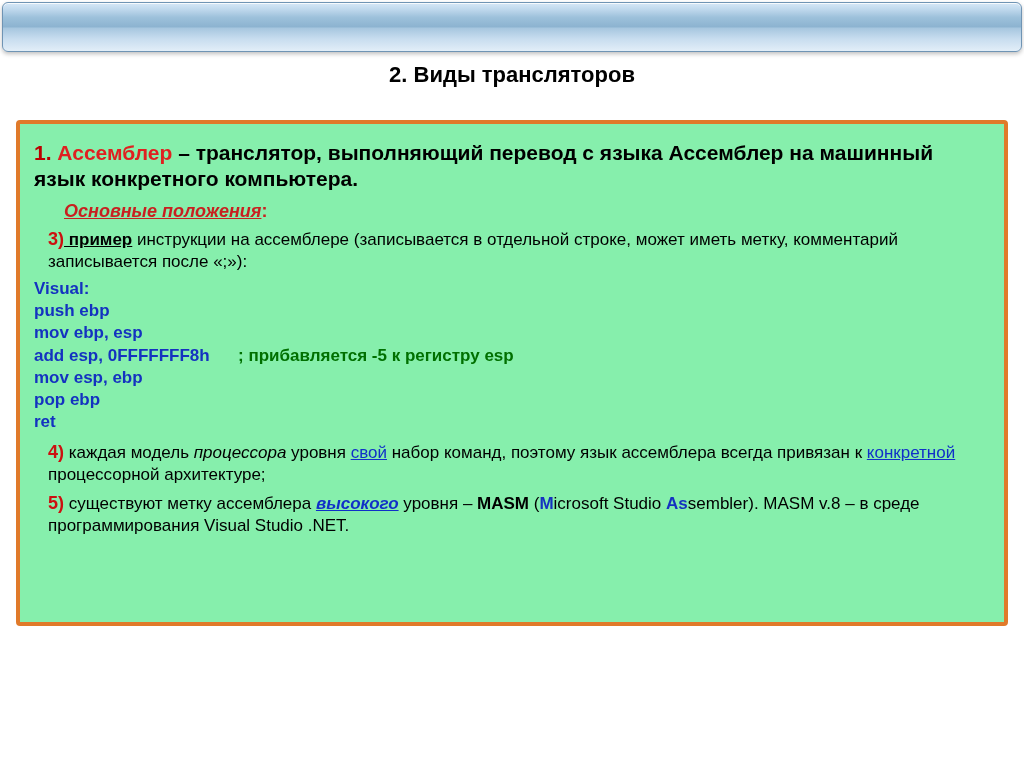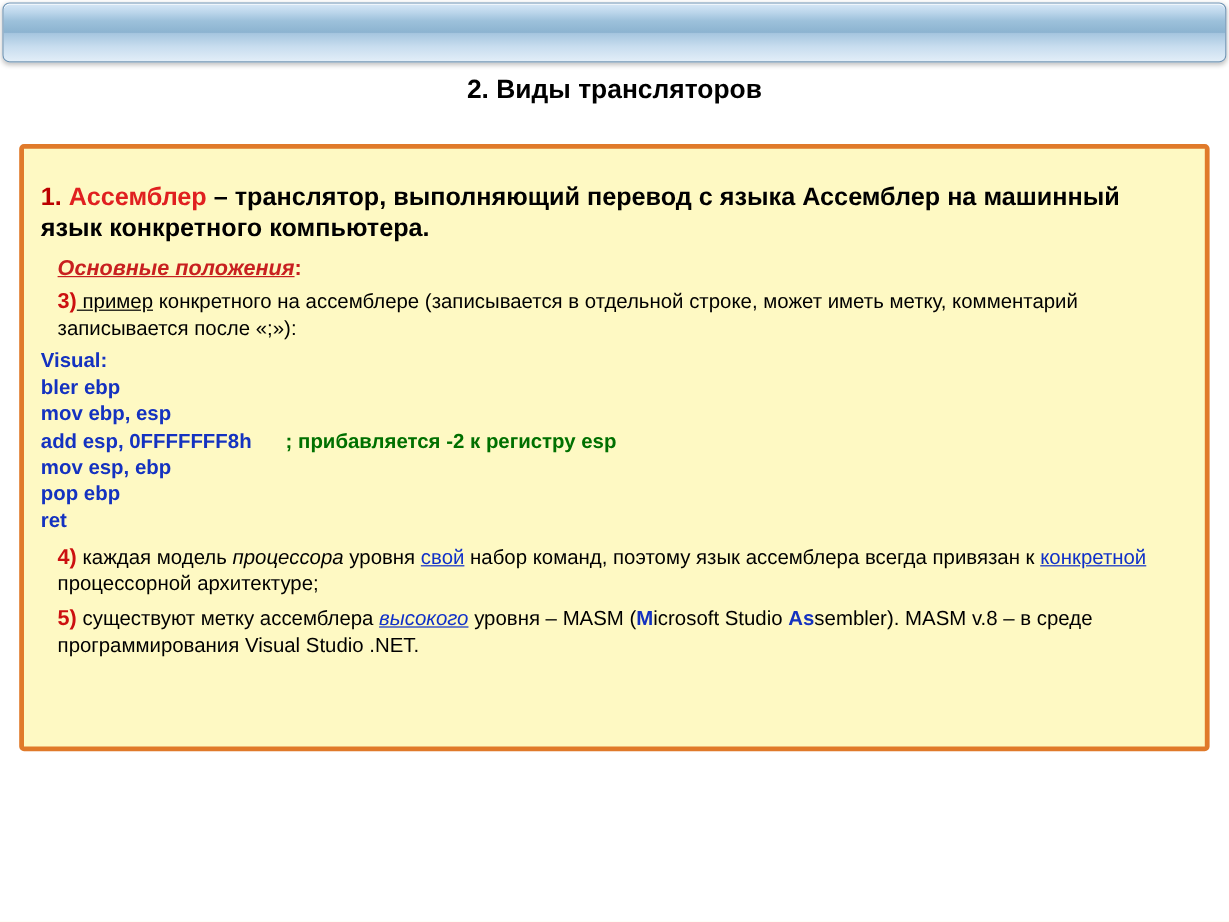--- a/index.html
+++ b/index.html
@@ -42,43 +42,43 @@
     font-size: 22px;
     font-weight: bold;
     color: #000;
   }
   .content-box {
     position: absolute;
     left: 16px;
     top: 120px;
     right: 16px;
     bottom: 18px;
-    background: #fef9c3;
+    background: #86efac;
     border: 4px solid #e07a2a;
     border-radius: 4px;
     box-sizing: border-box;
-    padding: 28px 18px 10px 14px;
+    padding: 16px 18px 10px 14px;
     color: #000;
   }
   .para-main {
     font-size: 21px;
     font-weight: bold;
     line-height: 1.25;
     margin-bottom: 8px;
   }
   .num { color: #bb0000; font-weight: bold; }
   .term-red { color: #e02020; font-weight: bold; }
   .term-blk { color: #000; font-weight: bold; }
   .sub-heading {
     color: #c82020;
     font-style: italic;
     font-weight: bold;
     text-decoration: underline;
     font-size: 18px;
-    margin-left: 14px;
+    margin-left: 30px;
   }
   .sub-heading-wrap { margin-bottom: 4px; }
   .item {
     font-size: 17px;
     line-height: 1.28;
     margin: 6px 4px 6px 14px;
   }
   .item .inum { color: #cc1010; font-weight: bold; font-size: 18px; }
   .ital { font-style: italic; }
   .under { text-decoration: underline; }
@@ -86,21 +86,21 @@
   .code-block {
     color: #1432c0;
     font-weight: bold;
     font-size: 17px;
     line-height: 1.3;
     margin: 6px 0 8px 0;
     font-family: Arial, sans-serif;
     white-space: pre;
   }
   .green { color: #007000; }
-  .bold { font-weight: normal; }
+  .bold { font-weight: bold; }
   .masm-m { color: #1432c0; font-weight: bold; }
 </style>
 </head>
 <body>
 
 <div class="page">
 
   <div class="title-bar"></div>
 
   <div class="section-title">2. Виды трансляторов</div>
@@ -111,27 +111,27 @@
       <span class="num">1. </span><span class="term-red">Ассемблер</span><span class="term-blk"> – транслятор, выполняющий перевод с языка Ассемблер на машинный язык конкретного компьютера.</span>
     </div>
 
     <div class="sub-heading-wrap">
       <span class="sub-heading">Основные положения</span><span style="color:#c82020;font-weight:bold;font-size:18px;">:</span>
     </div>
 
 
 
     <div class="item">
-      <span class="inum">3)</span><span class="bold under"> пример</span><span> конкретного на ассемблере (записывается в отдельной строке, может иметь метку, комментарий  записывается после «;»):</span>
+      <span class="inum">3)</span><span class="bold under"> пример</span><span> инструкции на ассемблере (записывается в отдельной строке, может иметь метку, комментарий  записывается после «;»):</span>
     </div>
 
     <div class="code-block"><span>Visual:</span>
-<span>bler ebp</span>
+<span>push ebp</span>
 <span>mov ebp, esp</span>
-<span>add esp, 0FFFFFFF8h</span><span class="green">      ; прибавляется -2 к регистру esp</span>
+<span>add esp, 0FFFFFFF8h</span><span class="green">      ; прибавляется -5 к регистру esp</span>
 <span>mov esp, ebp</span>
 <span>pop ebp</span>
 <span>ret</span></div>
 
     <div class="item">
       <span class="inum">4)</span><span> каждая модель </span><span class="ital">процессора</span><span> уровня </span><span class="under-link">свой</span><span> набор команд, поэтому язык ассемблера всегда привязан к </span><span class="under-link">конкретной</span><span> процессорной архитектуре;</span>
     </div>
 
     <div class="item">
       <span class="inum">5)</span><span> существуют  метку ассемблера </span><span class="ital bold under-link" style="color:#1030c8;">высокого</span><span> уровня – </span><span class="bold">MASM</span><span> (</span><span class="masm-m">M</span><span>icrosoft Studio </span><span class="masm-m">As</span><span>sem</span><span>bler). MASM v.8 – в среде программирования Visual Studio .NET.</span>

